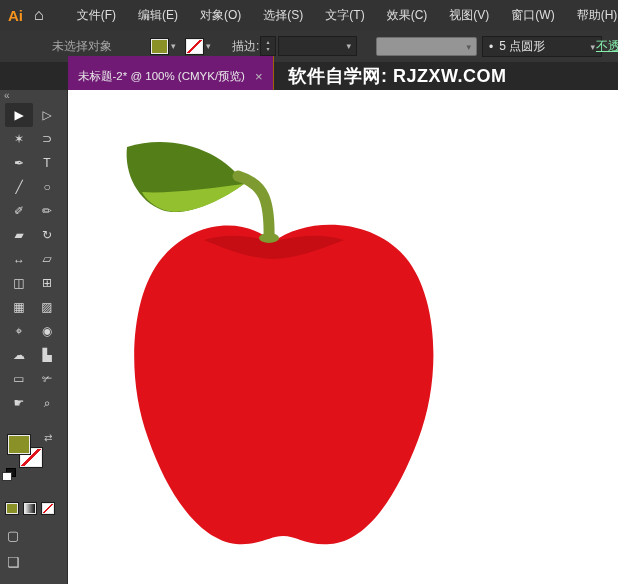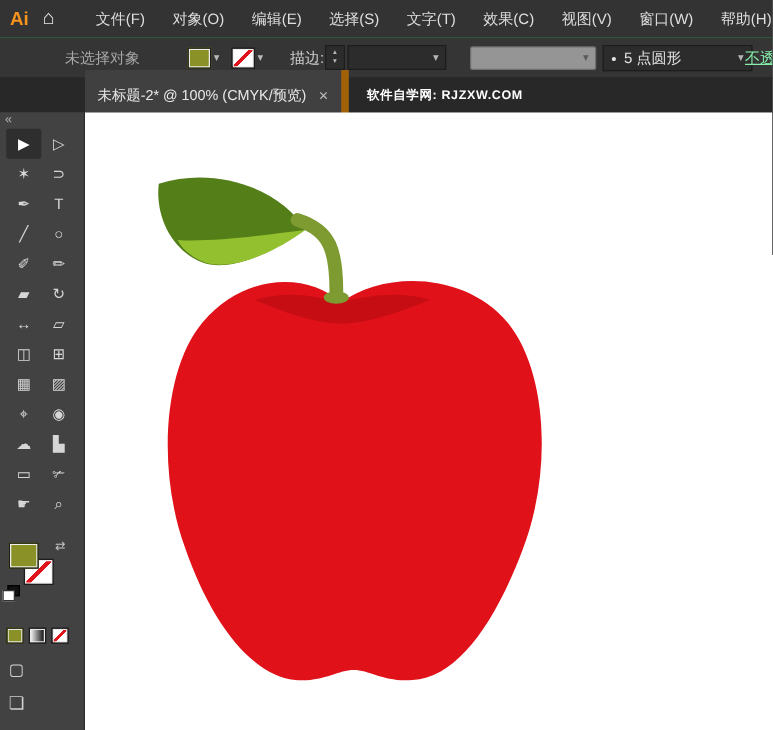--- a/index.html
+++ b/index.html
@@ -34,25 +34,25 @@
   .cb-dd2{left:332px;top:7px;width:94px;height:17px;background:#959595;border:1px solid #6f6f6f;border-radius:2px;
           display:flex;align-items:center;justify-content:flex-end;padding-right:5px;color:#5a5a5a;font-size:9px;}
   .cb-brush{left:438px;top:6px;width:106px;height:19px;background:#2c2c2c;border:1px solid #1d1d1d;
             display:flex;align-items:center;gap:6px;padding:0 6px;color:#e2e2e2;font-size:12px;}
   .cb-brush .grow{flex:1;}
   .cb-brush .dd{color:#b5b5b5;font-size:9px;}
   .cb-opacity{left:552px;top:0;line-height:32px;color:#86efac;font-size:12px;text-decoration:underline;white-space:nowrap;}
 
   
   .tabbar{position:absolute;left:0;top:62px;width:618px;height:28px;background:#282828;display:flex;align-items:center;}
-  .tab{margin-left:68px;height:40px;background:#404040;border-right:6px solid #a16207;
+  .tab{margin-left:68px;height:40px;background:#701a75;border-right:1px solid #a16207;
        display:flex;align-items:center;gap:10px;padding:0 10px;}
   .tab-title{color:#e8e8e8;font-size:11.5px;white-space:nowrap;}
   .tab-close{color:#bdbdbd;font-size:13px;line-height:13px;}
-  .watermark{color:#fff;font-weight:bold;font-size:10px;margin-left:15px;letter-spacing:.5px;white-space:nowrap;}
+  .watermark{color:#fff;font-weight:bold;font-size:18px;margin-left:15px;letter-spacing:.5px;white-space:nowrap;}
 
   
   .sidebar{position:absolute;left:0;top:90px;width:68px;height:494px;background:#424242;
            border-right:1px solid #2d2d2d;box-sizing:border-box;}
   .collapse{height:12px;color:#b0b0b0;font-size:10px;line-height:11px;padding-left:4px;cursor:default;}
   .tool-grid{display:grid;grid-template-columns:28px 28px;padding-left:5px;margin-top:1px;}
   .tool{height:24px;line-height:24px;text-align:center;color:#d6d6d6;font-size:12px;cursor:default;border-radius:2px;}
   .tool.active{background:#2e2e2e;color:#fff;}
   .swatch-area{position:absolute;left:0;top:344px;width:68px;height:62px;}
   .big{position:absolute;width:22px;height:19px;border:1px solid #1c1c1c;box-shadow:inset 0 0 0 1px #ededed;}
@@ -75,22 +75,22 @@
 </head>
 <body>
 
 <div class="app">
 
   <div class="menubar">
     <span class="logo">Ai</span>
     <span class="home">⌂</span>
     <div class="menu-items">
         <span class="menu-item">文件(F)</span>
+        <span class="menu-item">编辑(E)</span>
         <span class="menu-item">对象(O)</span>
-        <span class="menu-item">编辑(E)</span>
         <span class="menu-item">选择(S)</span>
         <span class="menu-item">文字(T)</span>
         <span class="menu-item">效果(C)</span>
         <span class="menu-item">视图(V)</span>
         <span class="menu-item">窗口(W)</span>
         <span class="menu-item">帮助(H)</span>
       </div>
   </div>
 
   <div class="controlbar">

